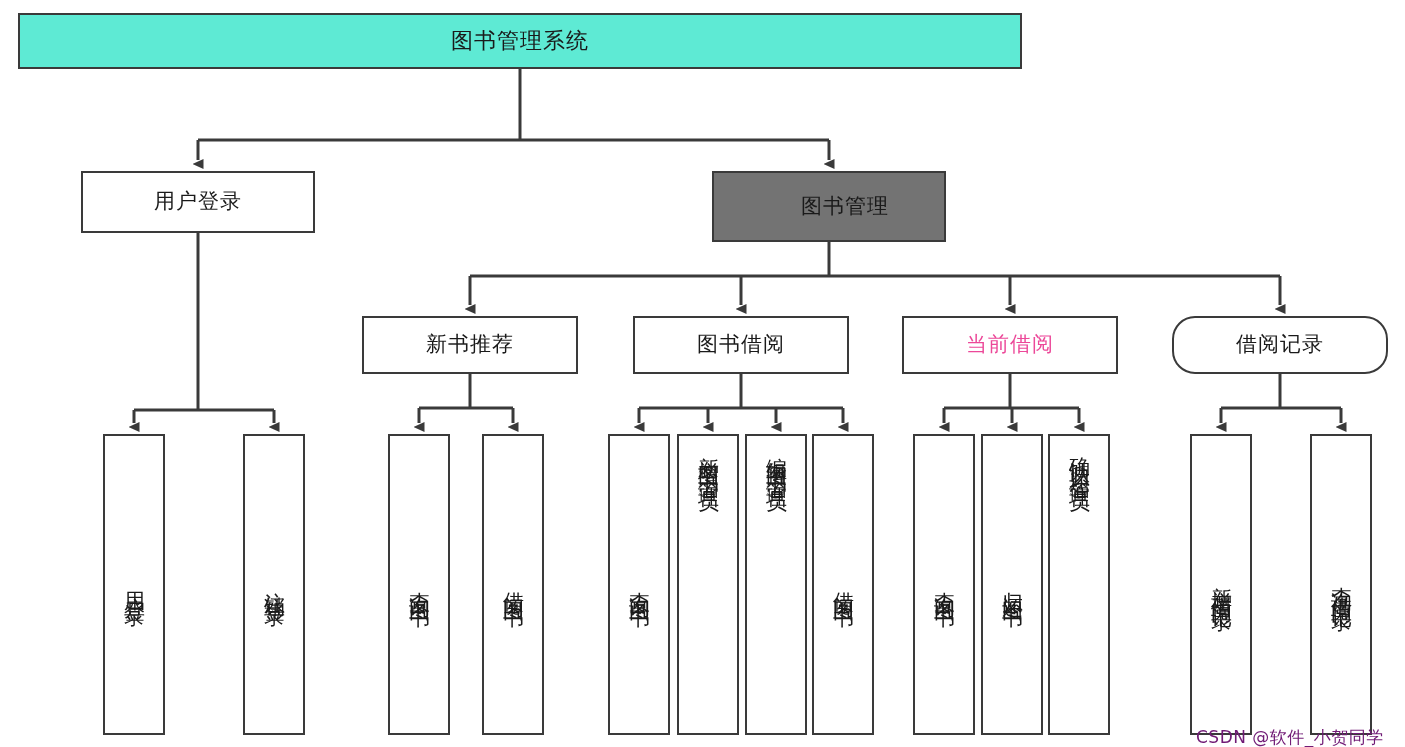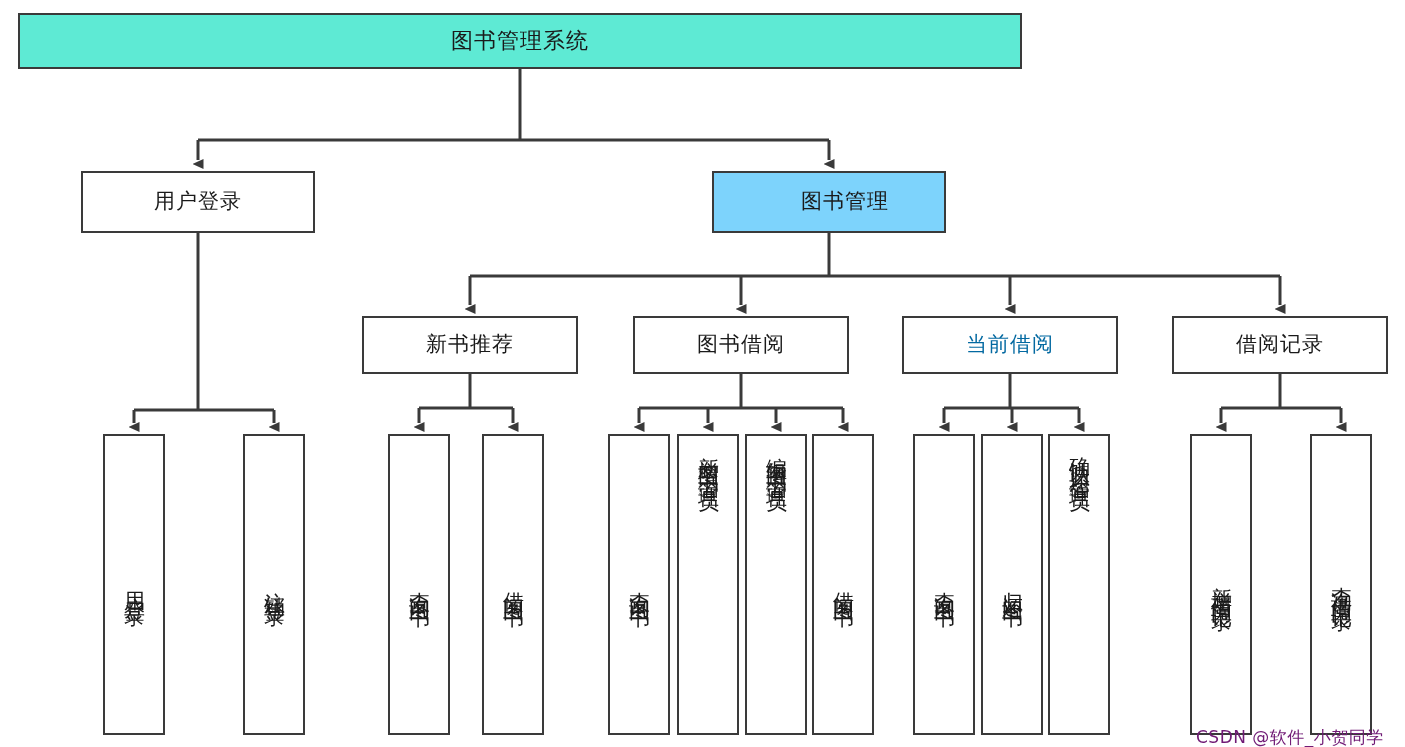--- a/index.html
+++ b/index.html
@@ -61,33 +61,33 @@
         <path d="M1341,408 L1341,423" stroke="#3a3a3a" stroke-width="3" fill="none" marker-end="url(#arrow)"></path>
       </g>
   </svg>
   <div id="node-layer">
       <div class="node-box" style="left: 18px; top: 13px; width: 1004px; height: 56px; border-color: rgb(58, 58, 58); background: #5eead4;">
         <div class="node-label root-label" style="color: rgb(26, 26, 26);">图书管理系统</div>
       </div>
       <div class="node-box" style="left: 81px; top: 171px; width: 234px; height: 62px; border-color: rgb(58, 58, 58); background: rgb(255, 255, 255);">
         <div class="node-label h-label" style="color: rgb(26, 26, 26);">用户登录</div>
       </div>
-      <div class="node-box" style="left: 712px; top: 171px; width: 234px; height: 62px; border-color: rgb(58, 58, 58); background: #7dd3fc; padding-left: 32px;">
+      <div class="node-box" style="left: 712px; top: 171px; width: 234px; height: 71px; border-color: rgb(58, 58, 58); background: #737373; padding-left: 32px;">
         <div class="node-label h-label" style="color: rgb(26, 26, 26);">图书管理</div>
       </div>
       <div class="node-box" style="left: 362px; top: 316px; width: 216px; height: 58px; border-color: rgb(58, 58, 58); background: rgb(255, 255, 255);">
         <div class="node-label h-label" style="color: rgb(26, 26, 26); text-align: center;">新书推荐</div>
       </div>
       <div class="node-box" style="left: 633px; top: 316px; width: 216px; height: 58px; border-color: rgb(58, 58, 58); background: rgb(255, 255, 255);">
         <div class="node-label h-label" style="color: rgb(26, 26, 26); text-align: center;">图书借阅</div>
       </div>
       <div class="node-box" style="left: 902px; top: 316px; width: 216px; height: 58px; border-color: rgb(58, 58, 58); background: rgb(255, 255, 255);">
-        <div class="node-label h-label" style="color: #0369a1;">当前借阅</div>
+        <div class="node-label h-label" style="color: #ec4899;">当前借阅</div>
       </div>
-      <div class="node-box" style="left: 1172px; top: 316px; width: 216px; height: 58px; border-color: rgb(58, 58, 58); background: rgb(255, 255, 255);">
+      <div class="node-box" style="left: 1172px; top: 316px; width: 216px; height: 58px; border-color: rgb(58, 58, 58); background: rgb(255, 255, 255); border-radius: 23px;">
         <div class="node-label h-label" style="color: rgb(26, 26, 26);">借阅记录</div>
       </div>
       <div class="node-box v-box" style="left: 103px; top: 434px; width: 62px; height: 301px; border-color: rgb(58, 58, 58); background: rgb(255, 255, 255);">
         <div class="v-center" style="width: 100%;">
           <div class="node-label v-label" style="color: rgb(26, 26, 26);">用户登录</div>
         </div>
       </div>
       <div class="node-box v-box" style="left: 243px; top: 434px; width: 62px; height: 301px; border-color: rgb(58, 58, 58); background: rgb(255, 255, 255);">
         <div class="v-center" style="width: 100%;">
           <div class="node-label v-label" style="color: rgb(26, 26, 26);">注销登录</div>

